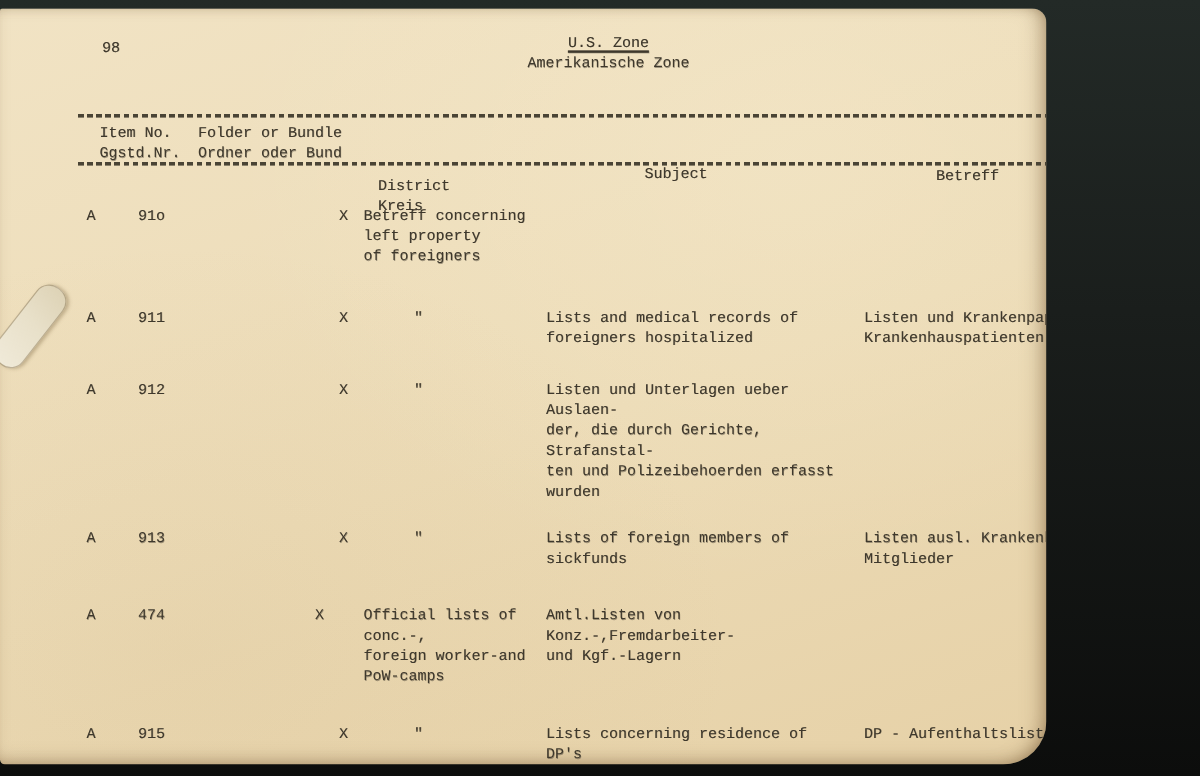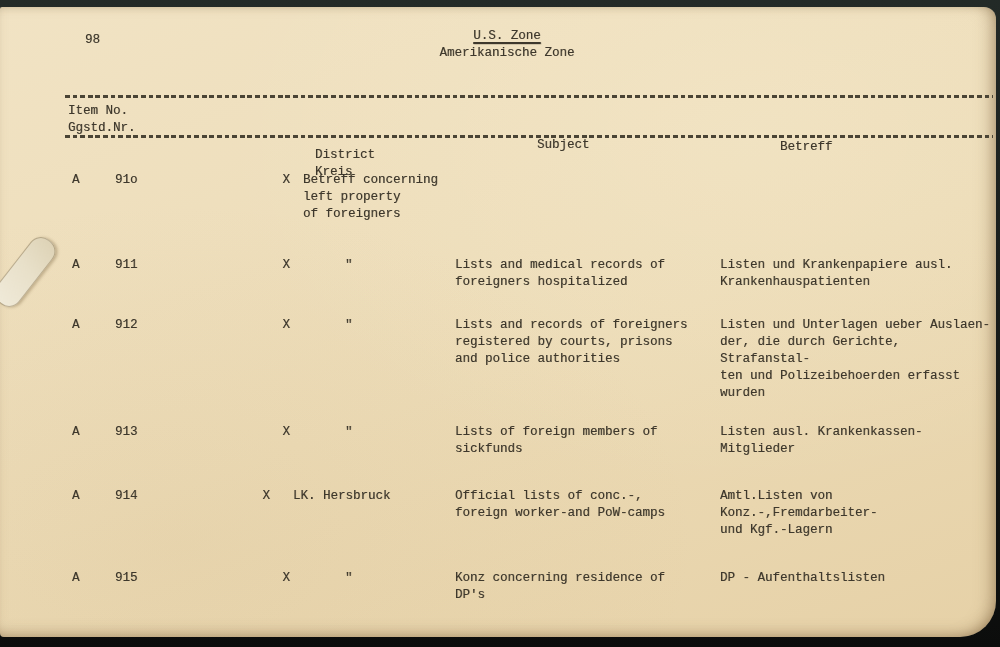--- a/index.html
+++ b/index.html
@@ -1,21 +1,21 @@
 <!DOCTYPE html>
 <html><head>
 <meta charset="utf-8">
 <style>
   html,body{margin:0;padding:0;}
   body{
     width:1000px;height:647px;position:relative;overflow:hidden;
     background:linear-gradient(180deg,#232a27 0%,#1a1e1c 40%,#0c0d0c 100%);
   }
   .page{
-    position:absolute;top:7px;left:0;width:996px;height:630px;
+    position:absolute;top:7px;left:0;width:872px;height:630px;
     background:
       radial-gradient(ellipse at 18% 85%, rgba(190,158,105,0.10), transparent 45%),
       radial-gradient(ellipse at 75% 20%, rgba(255,248,225,0.20), transparent 50%),
       linear-gradient(160deg,#f1e3c4 0%, #ecdbb6 55%, #e6d1a7 100%);
     border-radius:2px 12px 36px 4px;
     box-shadow:
       inset -12px 0 18px -10px rgba(110,80,45,.55),
       inset 0 -10px 16px -10px rgba(110,80,45,.5),
       inset 0 6px 10px -8px rgba(110,80,45,.35);
     overflow:hidden;
@@ -26,21 +26,21 @@
   .page-number{position:absolute;left:85px;top:25px;}
   .center-header{position:absolute;left:387px;top:21px;width:240px;text-align:center;}
   .zone-title{text-decoration:underline;text-underline-offset:3px;text-decoration-thickness:1.5px;font-family:Liberation Mono, monospace;}
   .table{position:absolute;left:65px;top:85px;width:928px;}
   .rule{position:absolute;left:0;right:0;height:3px;
     background:repeating-linear-gradient(90deg,#4a4435 0 4.8px,transparent 4.8px 7.6px);}
   .rule-top{top:3px;}
   .rule-mid{top:43px;}
   .thead{position:absolute;top:11px;left:0;right:0;height:34px;}
   .hcell{position:absolute;top:0;}
-  .h-item{left:3px;}
+  .h-item{left:18px;}
   .h-folder{left:100px;}
   .h-district{left:250px;margin-top:44px;}
   .h-subject{left:472px;top:8px;margin-top:26px;}
   .h-betreff{left:715px;top:8px;margin-top:28px;}
   .rows{position:absolute;top:80px;left:0;right:0;}
   .row{display:grid;grid-template-columns:43px 52px 138px 152px 265px 1fr;margin-bottom:30px;}
   .row.mb34{margin-bottom:34px;}
   .row.mb26{margin-bottom:26px;}
   .row.mb22{margin-bottom:22px;}
   .row.mb31{margin-bottom:31px;}
@@ -77,20 +77,24 @@
   </div>
 
   <div class="table">
     <div class="rule rule-top"></div>
 
     <div class="thead">
       <div class="hcell h-item">
         <div>Item No.</div>
         <div>Ggstd.Nr.</div>
       </div>
+      <div class="hcell h-folder">
+        <div>Folder or Bundle</div>
+        <div>Ordner oder Bund</div>
+      </div>
       <div class="hcell h-district">
         <div>District</div>
         <div>Kreis</div>
       </div>
       <div class="hcell h-subject">Subject</div>
       <div class="hcell h-betreff">Betreff</div>
     </div>
 
     <div class="rule rule-mid"></div>
 
@@ -113,56 +117,52 @@
 foreigners hospitalized</div>
         <div class="c-betreff">Listen und Krankenpapiere ausl.
 Krankenhauspatienten</div>
       </div>
 
       <div class="row mb22">
         <div class="c-item">A</div>
         <div class="c-no">912</div>
         <div class="c-folder">X</div>
         <div class="c-district ditto">"</div>
-        <div class="c-subject">Lists and records of foreigners
-registered by courts, prisons
-and police authorities</div>
         <div class="c-betreff">Listen und Unterlagen ueber Auslaen-
 der, die durch Gerichte, Strafanstal-
 ten und Polizeibehoerden erfasst
 wurden</div>
       </div>
 
       <div class="row">
         <div class="c-item">A</div>
         <div class="c-no">913</div>
         <div class="c-folder">X</div>
         <div class="c-district ditto">"</div>
         <div class="c-subject">Lists of foreign members of
 sickfunds</div>
         <div class="c-betreff">Listen ausl. Krankenkassen-
 Mitglieder</div>
       </div>
 
       <div class="row mb31 shifted">
         <div class="c-item">A</div>
-        <div class="c-no">914</div>
+        <div class="c-no">474</div>
         <div class="c-folder">X</div>
-        <div class="c-district">LK. Hersbruck</div>
         <div class="c-subject">Official lists of conc.-,
 foreign worker-and PoW-camps</div>
         <div class="c-betreff">Amtl.Listen von Konz.-,Fremdarbeiter-
 und Kgf.-Lagern</div>
       </div>
 
       <div class="row mb0">
         <div class="c-item">A</div>
         <div class="c-no">915</div>
         <div class="c-folder">X</div>
         <div class="c-district ditto">"</div>
-        <div class="c-subject">Konz concerning residence of
+        <div class="c-subject">Lists concerning residence of
 DP's</div>
         <div class="c-betreff">DP - Aufenthaltslisten</div>
       </div>
 
     </div>
   </div>
 </div>
 
 </body></html>

